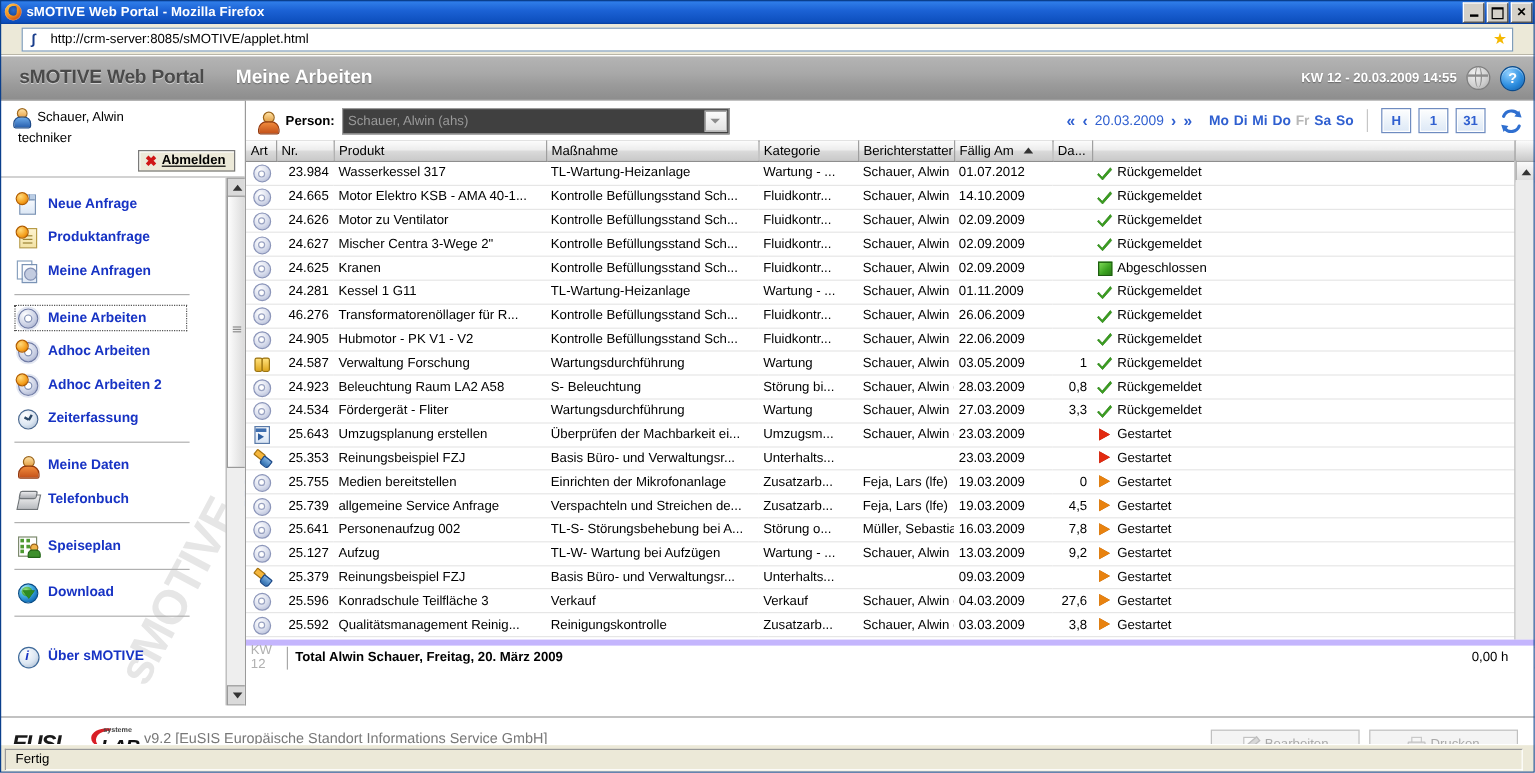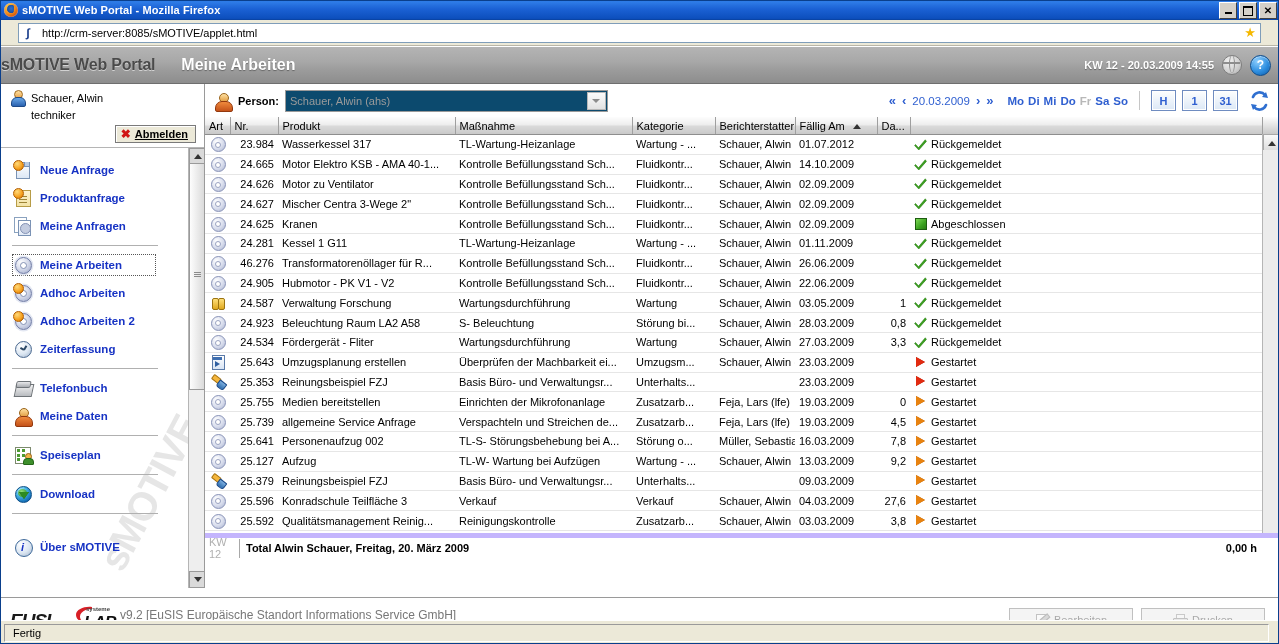--- a/index.html
+++ b/index.html
@@ -78,21 +78,21 @@
   }
 
   
   .app-header {
     position:relative; height:36px; width:1279px;
     background: linear-gradient(to bottom, #b4b4b4 0%, #a8a8a8 40%, #9b9b9b 65%, #8d8d8d 100%);
     border-bottom:1px solid #6e6e6e;
     display:flex; align-items:center;
   }
   .brand {
-    margin-left:1px; font-size:16px; font-weight:bold; color:#4a4a4a;
+    margin-left:16px; font-size:16px; font-weight:bold; color:#4a4a4a;
     text-shadow: 0 1px 0 rgba(255,255,255,0.55);
     letter-spacing:-0.2px;
   }
   .screen-title {
     margin-left:26px; font-size:16px; font-weight:bold; color:#ffffff;
     text-shadow: 0 1px 1px rgba(0,0,0,0.35);
   }
   .header-right {
     position:absolute; right:8px; top:0; height:36px;
     display:flex; align-items:center; gap:8px;
@@ -139,21 +139,21 @@
     background:linear-gradient(to bottom,#ffe0a0,#e8a24a);
     border:1px solid #a06a1e;
   }
   .user-avatar .body{
     position:absolute; left:1px; top:7px; width:13px; height:8px;
     border-radius:6px 6px 2px 2px;
     background:linear-gradient(to bottom,#6aa8e8,#2a62b0);
     border:1px solid #1d4a88;
   }
   .user-name { font-size:11px; color:#000000; }
-  .user-role { font-size:11px; color:#000000; padding-left:31px; padding-top:4px; }
+  .user-role { font-size:11px; color:#000000; padding-left:15px; padding-top:4px; }
   .logout-wrap { position:absolute; right:8px; bottom:4px; }
   .btn-logout {
     display:inline-flex; align-items:center; gap:4px;
     background:#ece9d8; border:1px solid #7a7a7a;
     padding:2px 7px 2px 5px; font-size:11px; color:#000; font-weight:bold;
     box-shadow: inset 1px 1px 0 #ffffff;
   }
   .x-icon { color:#d01616; font-weight:bold; font-size:12px; line-height:10px; }
   .btn-logout u { text-decoration:underline; }
 
@@ -339,21 +339,21 @@
   .person-icon .head{
     position:absolute; left:5px; top:1px; width:8px; height:8px; border-radius:50%;
     background:linear-gradient(to bottom,#ffe0a0,#e09a3e); border:1px solid #9a6318;
   }
   .person-icon .body{
     position:absolute; left:1px; top:9px; width:16px; height:9px; border-radius:7px 7px 2px 2px;
     background:linear-gradient(to bottom,#f08a3c,#c4521a); border:1px solid #93380d;
   }
   .person-label { margin-left:6px; font-size:11px; color:#000; font-weight:bold; }
   .person-combo {
-    margin-left:6px; width:321px; height:20px; background:#0c4a6e;
+    margin-left:6px; width:321px; height:20px; background:#404040;
     border:1px solid #9a9a9a; display:flex; align-items:center; position:relative;
   }
   .person-combo .value { margin-left:4px; font-size:11px; color:#9a9a9a; }
   .combo-arrow {
     position:absolute; right:1px; top:1px; width:17px; height:16px;
     background:linear-gradient(to bottom,#fbfbfb,#e2e2e2); border:1px solid #b8b8b8;
     display:flex; align-items:center; justify-content:center;
   }
   .combo-arrow .tri{ width:0;height:0;border-left:4px solid transparent;border-right:4px solid transparent;border-top:4px solid #8c8c8c;}
 
@@ -478,21 +478,21 @@
   .total-bar {
     position:absolute; left:0; bottom:-1px; width:1074px; height:20px;
     display:flex; align-items:center; background:#ffffff;
     border-top:5px solid #c4b5fd;
   }
   .total-kw {
     width:35px; height:19px; display:flex; align-items:center; padding-left:4px;
     border-right:1px solid #a8a8a8; color:#b0b0b0; font-size:11px; box-sizing:border-box;
   }
   .total-text { margin-left:6px; font-size:11px; color:#000; font-weight:bold; }
-  .total-value { position:absolute; right:22px; font-size:11px; color:#000; font-weight:bold; }
+  .total-value { position:absolute; right:22px; font-size:11px; color:#000; font-weight:normal; }
 
   
   .footer {
     position:absolute; left:0; top:550px; width:1279px; height:48px;
     background:#ffffff; border-top:1px solid #9a9a9a;
   }
   .logo-wrap{
     position:absolute; left:10px; top:8px; width:110px; height:30px;
   }
   .logo-eusi{
@@ -678,33 +678,33 @@
                   <i class="face"></i>
                   <i class="h1"></i>
                   <i class="h2"></i>
                 </span>
               <span class="label">Zeiterfassung</span>
             </div>
 
             <div class="nav-sep"></div>
 
             <div class="nav-item">
+              <span class="ic ic-person">
+                  <i class="head"></i>
+                  <i class="body"></i>
+                </span>
+              <span class="label">Meine Daten</span>
+            </div>
+
+            <div class="nav-item">
               <span class="ic ic-phone">
                   <i class="base"></i>
                   <i class="recv"></i>
                 </span>
               <span class="label">Telefonbuch</span>
-            </div>
-
-            <div class="nav-item">
-              <span class="ic ic-person">
-                  <i class="head"></i>
-                  <i class="body"></i>
-                </span>
-              <span class="label">Meine Daten</span>
             </div>
 
             <div class="nav-sep"></div>
 
             <div class="nav-item">
               <span class="ic ic-menu">
                 <i class="grid"></i>
                   <i class="d p1"></i>
                   <i class="d p2"></i>
                   <i class="d p3"></i>

